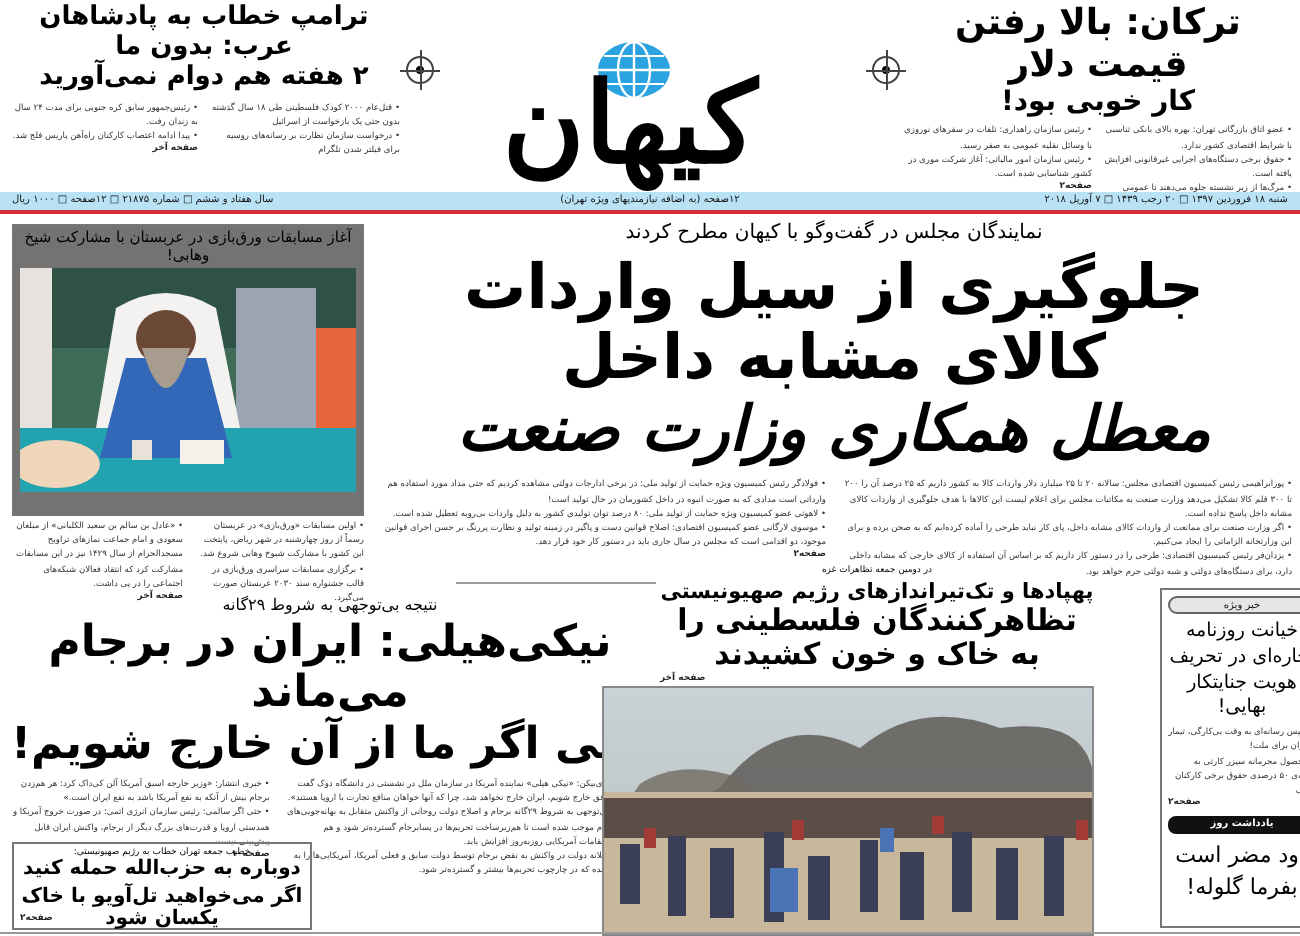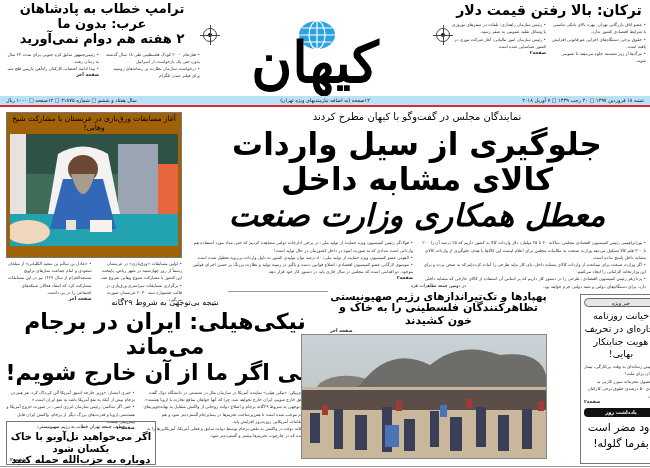--- a/index.html
+++ b/index.html
@@ -55,21 +55,22 @@
     </div>
     <div style="flex:1;">
       <div class="small">• رئیس‌جمهور سابق کره جنوبی برای مدت ۲۴ سال به زندان رفت.</div>
       <div class="small">• پیدا ادامه اعتصاب کارکنان راه‌آهن پاریس فلج شد.</div>
       <div class="pgref">صفحه آخر</div>
     </div>
   </div>
 </div>
 
 <div class="abs" style="left:452px; top:2px; width:194px; height:92px;">
-  <div class="hl" style="font-size:14px;">ترکان: بالا رفتن قیمت دلار</div>
+  <div class="hl" style="font-size:18px;">ترکان: بالا رفتن قیمت دلار</div>
+  <div class="hl" style="font-size:14px;">کار خوبی بود!</div>
   <div style="display:flex; gap:6px; margin-top:3px;">
     <div style="flex:1;">
       <div class="small">• عضو اتاق بازرگانی تهران: بهره بالای بانکی تناسبی با شرایط اقتصادی کشور ندارد.</div>
       <div class="small">• حقوق برخی دستگاه‌های اجرایی غیرقانونی افزایش یافته است.</div>
       <div class="small">• مرگ‌ها از زیر نشسته جلوه می‌دهند تا عمومی شوند.</div>
     </div>
     <div style="flex:1;">
       <div class="small">• رئیس سازمان راهداری: تلفات در سفرهای نوروزی با وسائل نقلیه عمومی به صفر رسید.</div>
       <div class="small">• رئیس سازمان امور مالیاتی: آغاز شرکت موری در کشور شناسایی شده است.</div>
       <div class="pgref">صفحه۲</div>
@@ -77,21 +78,21 @@
   </div>
 </div>
 
 <div class="abs blue-bar" style="left:0; top:96px; width:650px; height:9px;">
   <div class="abs" style="right:6px; top:1px; font-size:5px; white-space:nowrap;">شنبه ۱۸ فروردین ۱۳۹۷ □ ۲۰ رجب ۱۴۳۹ □ ۷ آوریل ۲۰۱۸</div>
   <div class="abs" style="left:250px; top:1px; width:150px; font-size:5px; text-align:center; white-space:nowrap;">۱۲صفحه (به اضافه نیازمندیهای ویژه تهران)</div>
   <div class="abs" style="left:6px; top:1px; font-size:5px; white-space:nowrap;">سال هفتاد و ششم □ شماره ۲۱۸۷۵ □ ۱۲صفحه □ ۱۰۰۰ ریال</div>
 </div>
 <div class="abs red-line" style="left:0; top:105px; width:650px; height:2px;"></div>
 
-<div class="abs box" style="left:6px; top:112px; width:176px; height:146px; background:#a16207;">
+<div class="abs box" style="left:6px; top:112px; width:176px; height:146px; background:#737373;">
   <div class="hl" style="font-size:7.5px; padding:2px 2px; font-weight:normal;">آغاز مسابقات ورق‌بازی در عربستان با مشارکت شیخ وهابی!</div>
   <div class="photo" style="margin:0 3px; height:112px; position:relative;">
     <svg width="170" height="112" viewBox="0 0 170 112">
       <rect width="170" height="112" fill="#3e6c58"></rect>
       <rect x="0" y="0" width="170" height="40" fill="#2f5247"></rect>
       <rect x="110" y="10" width="40" height="70" fill="#9aa4b2"></rect>
       <rect x="0" y="0" width="18" height="90" fill="#e8e2de"></rect>
       <rect x="150" y="30" width="20" height="60" fill="#e9663c"></rect>
       <rect x="0" y="80" width="170" height="32" fill="#23a3b0"></rect>
       <path d="M50 20 Q75 5 100 20 L112 80 L40 80 Z" fill="#f4f2f0"></path>
@@ -148,29 +149,29 @@
     <div style="flex:1;">
       <div class="small">• خبری انتشار: «وزیر خارجه اسبق آمریکا آلن کی‌داک کرد: هر هم‌زدن برجام بیش از آنکه به نفع آمریکا باشد به نفع ایران است.»</div>
       <div class="small">• حتی اگر سالمی: رئیس سازمان انرژی اتمی: در صورت خروج آمریکا و همدستی اروپا و قدرت‌های بزرگ دیگر از برجام، واکنش ایران قابل پیش‌بینی نیست.</div>
       <div class="pgref">صفحه۱۰</div>
     </div>
   </div>
 </div>
 
 <div class="abs box" style="left:6px; top:421px; width:150px; height:44px; padding:2px;">
   <div class="hl" style="font-size:4.5px; font-weight:normal;">خطیب جمعه تهران خطاب به رژیم صهیونیستی:</div>
+  <div class="hl" style="font-size:10px;">دوباره به حزب‌الله حمله کنید</div>
   <div class="hl" style="font-size:10px; margin-top:2px;">اگر می‌خواهید تل‌آویو با خاک یکسان شود</div>
-  <div class="hl" style="font-size:10px;">دوباره به حزب‌الله حمله کنید</div>
   <div class="abs pgref" style="left:3px; bottom:2px;">صفحه۲</div>
 </div>
 
 <div class="abs" style="left:330px; top:283px; width:217px; height:172px;">
   <div class="hl" style="font-size:4.5px; font-weight:normal;">در دومین جمعه تظاهرات غزه</div>
   <div class="hl" style="font-size:10.5px; margin-top:2px;">پهپادها و تک‌تیراندازهای رژیم صهیونیستی</div>
-  <div class="hl" style="font-size:11px;">تظاهرکنندگان فلسطینی را به خاک و خون کشیدند</div>
+  <div class="hl" style="font-size:15px;">تظاهرکنندگان فلسطینی را به خاک و خون کشیدند</div>
   <div class="pgref" style="text-align:left;">صفحه آخر</div>
   <div class="photo" style="margin-top:1px; height:125px; width:246px; border:1px solid #888;">
     <svg width="246" height="125" viewBox="0 0 246 125">
       <defs>
         <linearGradient id="sky" x1="0" y1="0" x2="0" y2="1">
           <stop offset="0" stop-color="#c9d2d6"></stop>
           <stop offset="1" stop-color="#b7bdbb"></stop>
         </linearGradient>
       </defs>
       <rect width="246" height="125" fill="url(#sky)"></rect>

